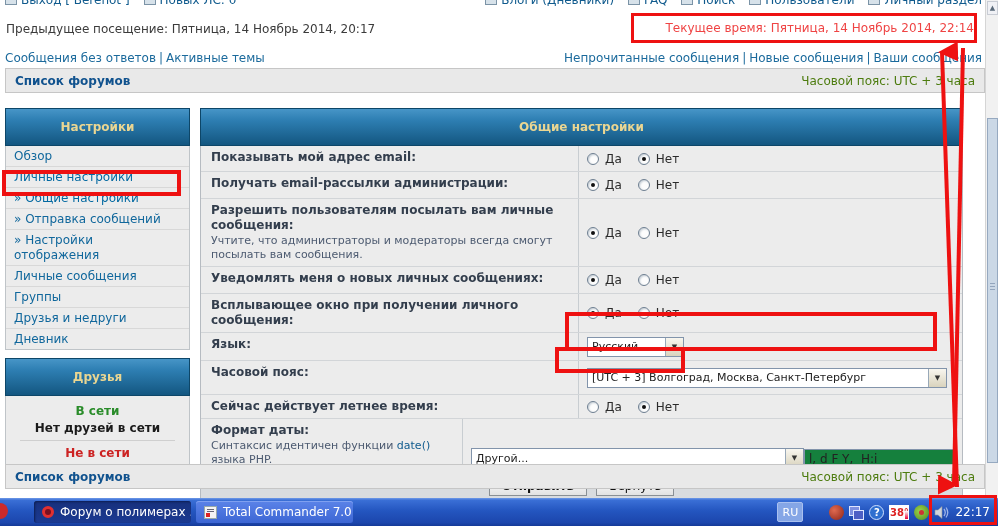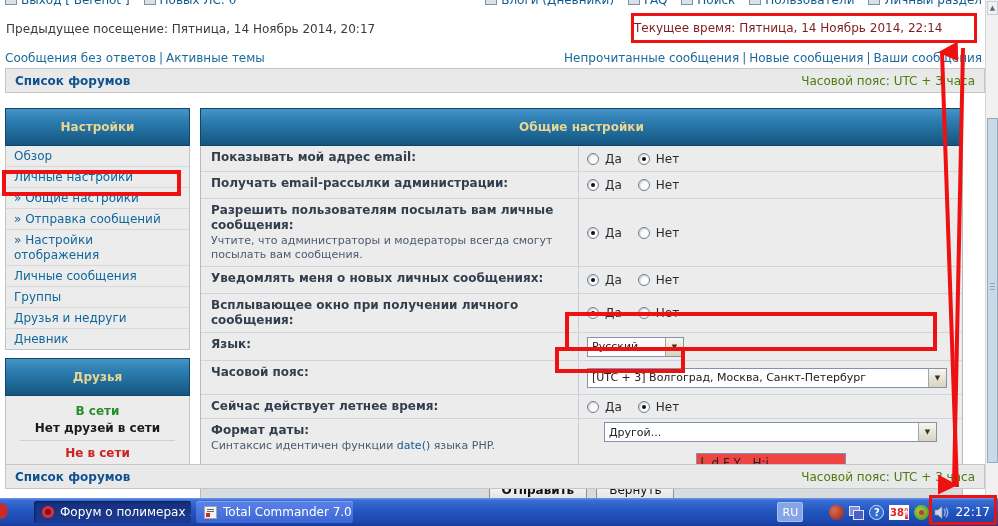--- a/index.html
+++ b/index.html
@@ -8,21 +8,21 @@
 
   
   .navrow{position:absolute;left:5px;right:16px;display:flex;justify-content:space-between;
     font-size:12px;color:#0f5a8d;white-space:nowrap;}
   .navrow.cut{top:-7px;}
   .navgrp{display:flex;gap:14px;align-items:center;}
   .navitem{display:flex;gap:4px;align-items:center;color:#0f5a8d;}
   .mini-ic{width:10px;height:8px;border:1px solid #7b93a6;background:#d7e2ea;display:inline-block;}
   .prev-visit{position:absolute;left:6px;top:22px;font-size:12px;color:#3b3b3b;}
   .time-box{position:absolute;left:631px;top:13px;width:346px;height:30px;border:3px solid #ee1111;
-    display:flex;align-items:center;justify-content:flex-start;font-size:12px;color:#7f1d1d;background:#fff;box-sizing:border-box;}
+    display:flex;align-items:center;justify-content:flex-end;font-size:12px;color:#ef4444;background:#fff;box-sizing:border-box;}
   .linksrow{position:absolute;left:5px;right:16px;top:51px;display:flex;justify-content:space-between;
     font-size:12px;color:#1b6a9c;}
   .lsep{color:#1b6a9c;padding:0 3px;}
 
   
   .bar{position:absolute;left:5px;width:980px;height:25px;background:#e9e9e9;border:1px solid #c6c6c6;
     box-sizing:border-box;display:flex;align-items:center;justify-content:space-between;padding:0 9px;}
   .bar .bar-title{font-size:12px;font-weight:bold;color:#10528e;}
   .bar .bar-tz{font-size:12px;color:#4d7c0f;}
   .bar.top{top:68px;}
@@ -48,34 +48,34 @@
 
   
   .panel{position:absolute;left:200px;top:108px;width:763px;border:1px solid #b6bbc1;border-top:none;box-sizing:border-box;}
   .prow{display:flex;background:#ececec;border-top:1px solid #d2d5d8;}
   .prow:first-of-type{border-top:none;}
   .plbl{width:378px;box-sizing:border-box;padding:4px 10px;border-right:1px solid #c8cdd1;}
   .plbl .l{font-size:12px;font-weight:bold;color:#333e4d;line-height:15px;}
   .plbl .n{font-size:11px;color:#4c5a70;line-height:14px;margin-top:1px;}
   .plbl .n a{color:#0f5a8d;text-decoration:none;}
   .pctl{flex:1;display:flex;align-items:center;padding:3px 8px;gap:6px;}
-  .pctl.col{flex-direction:column;align-items:center;justify-content:center;gap:11px;}
+  .pctl.col{flex-direction:row;align-items:flex-end;justify-content:center;gap:0;}
   .r1{min-height:25px}.r2{min-height:26px}.r3{min-height:43px}.r4{min-height:26px}.r5{min-height:30px}
   .r6{min-height:27px}.r7{min-height:33px}.r8{min-height:22px}.r9{min-height:39px}
   .radio{width:12px;height:12px;border-radius:50%;border:1px solid #6d7e90;background:#fdfdfd;
     box-sizing:border-box;position:relative;box-shadow:inset 1px 1px 2px #c3ccd4;}
   .radio.on::after{content:"";position:absolute;left:3px;top:3px;width:4px;height:4px;border-radius:50%;background:#111;}
   .rlab{font-size:12px;color:#2b2b2b;margin-right:10px;}
   .sel{height:20px;background:#fff;border:1px solid #8294ab;display:flex;align-items:center;
     font-size:11px;color:#222;box-sizing:border-box;padding-left:4px;}
   .sel .arr{margin-left:auto;width:17px;align-self:stretch;border-left:1px solid #98a8b8;
     background:linear-gradient(#f8f6ef,#d9d3bd);display:flex;align-items:center;justify-content:center;
     font-size:7px;color:#333;}
   .txt{height:19px;width:150px;border:1px solid #8294ab;font-size:12px;padding:0 4px;box-sizing:border-box;
-    font-family:"DejaVu Sans",sans-serif;color:#222;background:#ef4444;}
+    font-family:"DejaVu Sans",sans-serif;color:#222;background:#15803d;}
   .pfoot{display:flex;align-items:center;justify-content:center;gap:9px;height:27px;
     background:#d9dcdf;border-top:1px solid #c0c5c9;}
   .pbtn{border:1px solid #8a9095;background:linear-gradient(#ffffff,#e3e3e3);padding:2px 12px;
     font-size:12px;color:#111;font-family:"DejaVu Sans",sans-serif;}
   .pbtn.main{font-weight:bold;}
 
   
   .scrollbar{position:absolute;right:0;top:0;width:13px;height:498px;background:#f1f1f1;
     border-left:1px solid #d5d5d5;box-sizing:border-box;z-index:5;}
   .sb-up{position:absolute;top:1px;left:1px;right:0;height:14px;background:#f0f1f5;border:1px solid #c8ccd4;

